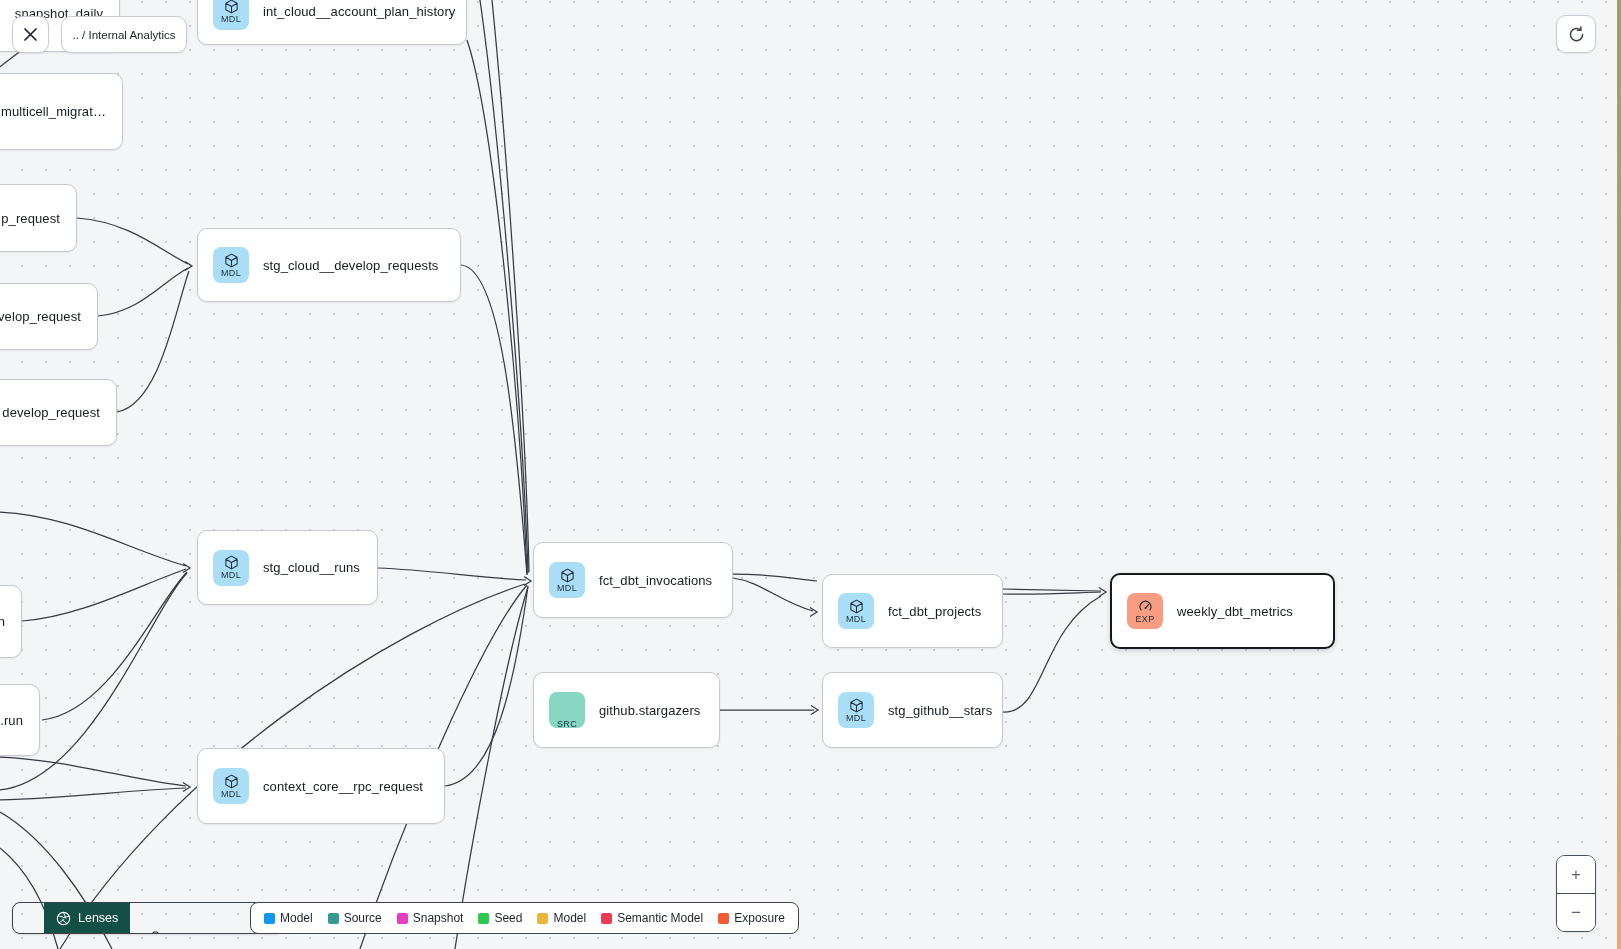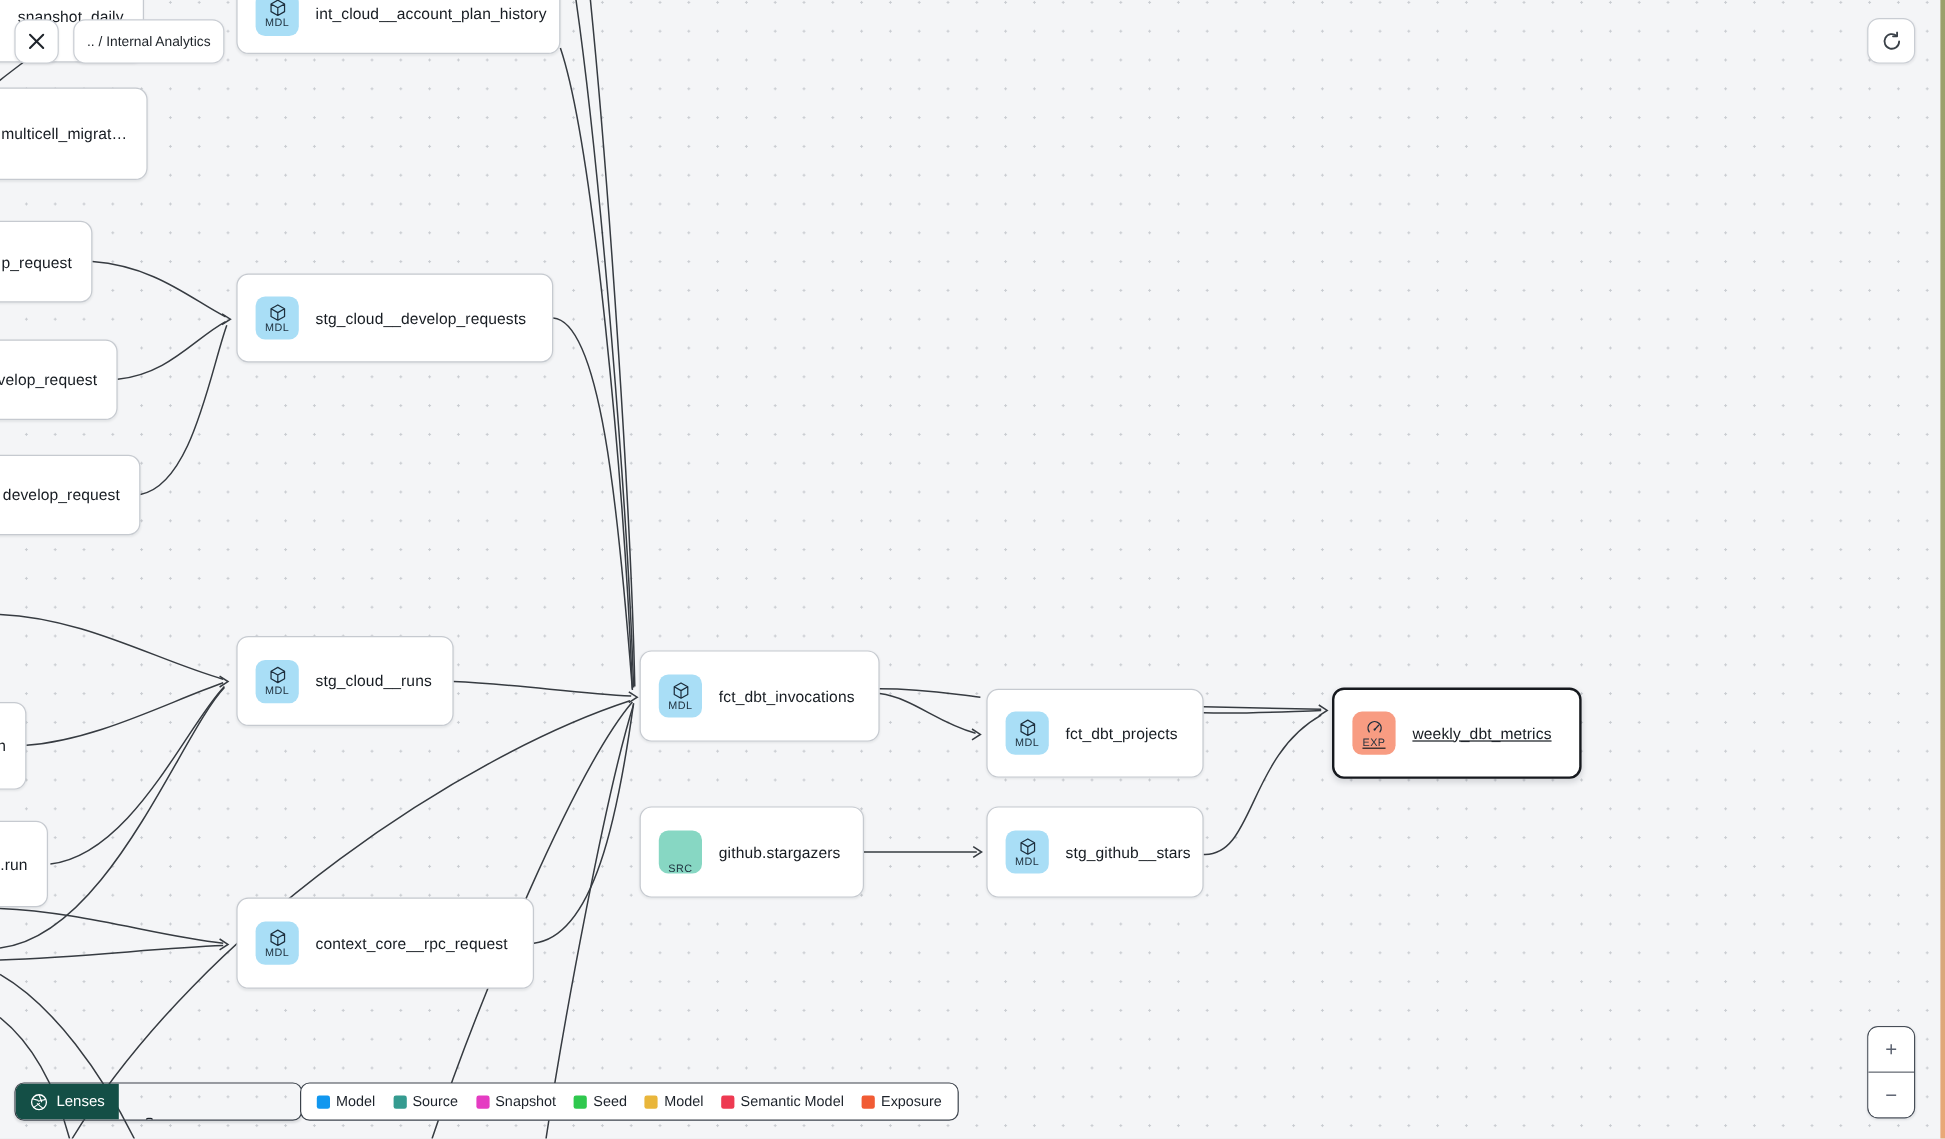--- a/index.html
+++ b/index.html
@@ -27,21 +27,21 @@
     border-radius:10px;box-shadow:0 1px 2px rgba(20,25,35,.08);display:flex;align-items:center;
     justify-content:center;font-size:11.5px;color:#1c2127;}
   .searchbar{left:533px;top:15px;width:1010px;height:38px;background:#fff;border:1px solid #c9cdd3;
     border-radius:10px;box-shadow:0 1px 2px rgba(20,25,35,.08);display:flex;align-items:center;padding:0 12px;}
   .searchbar input{flex:1;border:none;outline:none;font-size:12.5px;color:#171c22;margin-left:9px;
     font-family:"Liberation Sans",sans-serif;background:transparent;}
   .refresh-btn{left:1556px;top:15px;width:40px;height:38px;}
   .bottombar{left:12px;top:902px;height:32px;display:flex;border:1px solid #3c434c;border-radius:8px;
     overflow:hidden;box-shadow:0 1px 2px rgba(20,25,35,.12);}
   .lenses{background:#144f46;color:#fff;display:flex;align-items:center;gap:7px;padding:0 12px;
-    font-size:12.5px;cursor:pointer;}
+    font-size:12.5px;cursor:pointer;margin-left:31px;}
   .restype{background:#fff;color:#1d232b;display:flex;align-items:center;gap:8px;padding:0 12px;
     font-size:12.5px;border-left:1px solid #3c434c;cursor:pointer;margin-top:36px;}
   .legend{left:250px;top:902px;height:32px;min-width:436px;background:#fff;border:1px solid #3c434c;
     border-radius:8px;display:flex;align-items:center;gap:15px;padding:0 13px;font-size:12px;color:#1d232b;}
   .legend .item{display:flex;align-items:center;gap:5px;white-space:nowrap;}
   .legend .sq{width:11px;height:11px;border-radius:2px;display:inline-block;}
   .zoomctrl{left:1556px;top:855px;width:40px;height:77px;background:#fff;border:1px solid #474e58;
     border-radius:9px;display:flex;flex-direction:column;overflow:hidden;box-shadow:0 1px 2px rgba(20,25,35,.1);}
   .zoomctrl .zbtn{flex:1;display:flex;align-items:center;justify-content:center;font-size:17px;
     color:#5b6270;cursor:pointer;background:#fff;border:none;}
@@ -177,21 +177,21 @@
       </div>
       <div class="node" style="left: 822px; top: 672px; width: 181px; height: 76px;">
         <div class="badge" style="background: rgb(169, 222, 246);">
           <svg width="15" height="15" viewBox="0 0 16 16">
             <path d="M8 1.2 L14 4.6 L14 11.4 L8 14.8 L2 11.4 L2 4.6 Z M2 4.6 L8 8 L14 4.6 M8 8 L8 14.8" stroke="#1d2e3c" stroke-width="1.1" fill="none" stroke-linejoin="round"></path>
           </svg>
           <span class="blabel">MDL</span>
         </div>
         <span class="nlabel">stg_github__stars</span>
       </div>
-      <div class="node selected" style="left: 1110px; top: 573px; width: 208px; height: 76px; text-decoration: underline;">
+      <div class="node selected" style="left: 1110px; top: 573px; width: 225px; height: 76px;">
         <div class="badge" style="background: rgb(248, 156, 130);">
           <svg width="15" height="15" viewBox="0 0 16 16">
             <path d="M3.2 11.6 A5.8 5.8 0 1 1 12.8 11.6" stroke="#1d2e3c" stroke-width="1.2" fill="none" stroke-linecap="round"></path>
             <path d="M8 9.6 L11.6 5.8" stroke="#1d2e3c" stroke-width="1.2" stroke-linecap="round"></path>
             <circle cx="8" cy="9.6" r="1" fill="#1d2e3c"></circle>
           </svg>
           <span class="blabel">EXP</span>
         </div>
         <span class="nlabel">weekly_dbt_metrics</span>
       </div>

